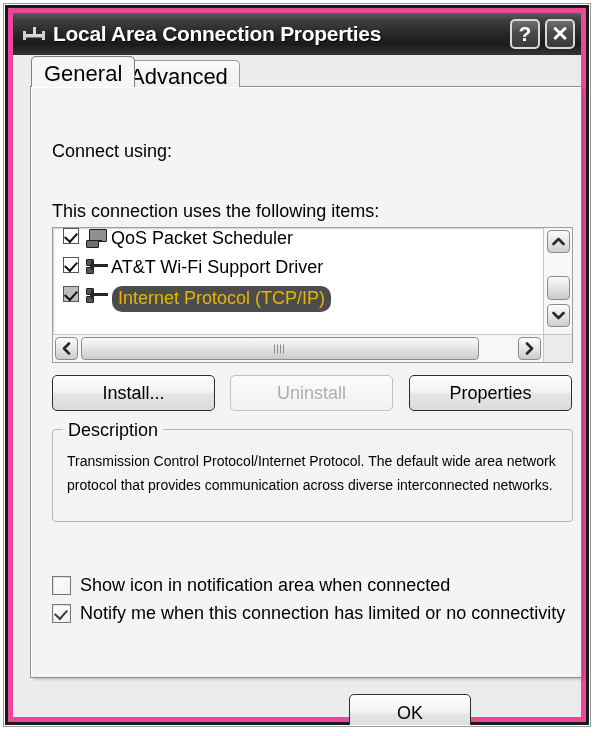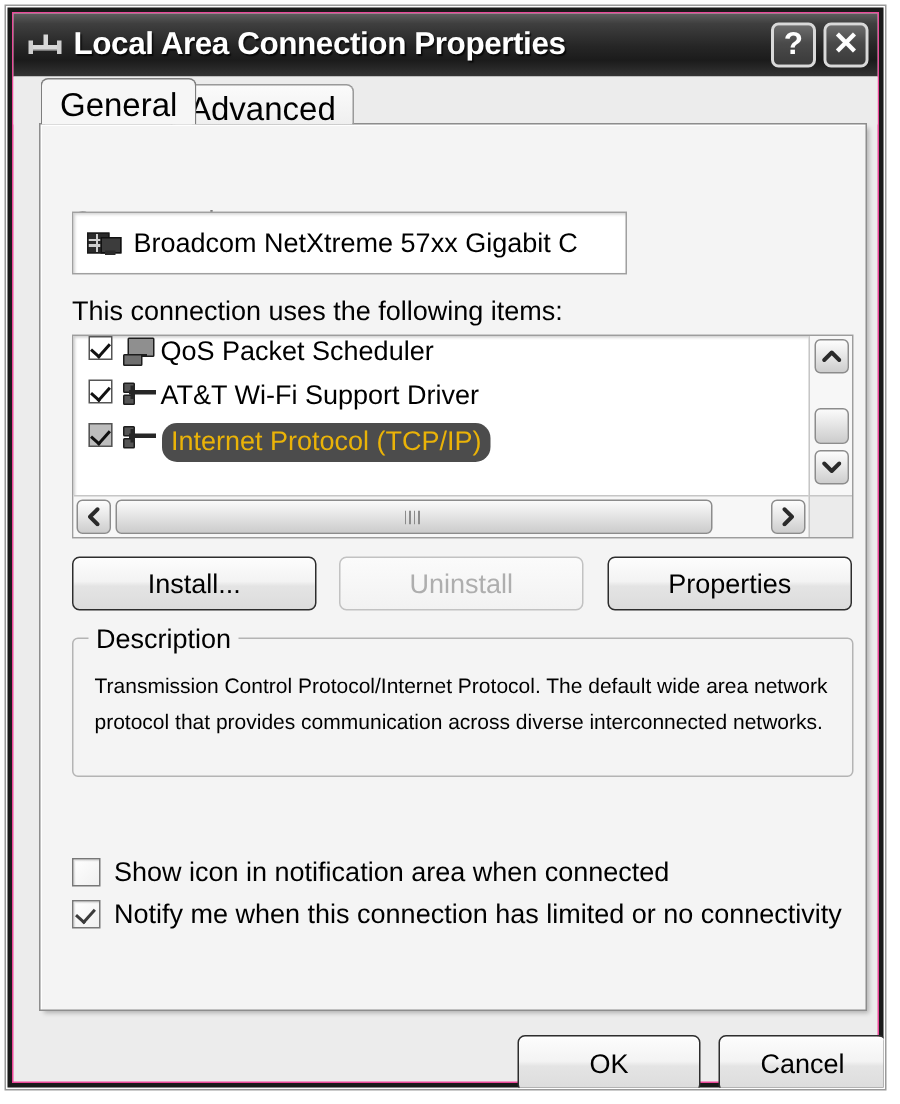--- a/index.html
+++ b/index.html
@@ -29,21 +29,21 @@
     box-shadow: 0 0 0 1px #9a9a9a;
     overflow: hidden;
   }
   .dialog-inner {
     position: absolute;
     left: 3px;
     top: 3px;
     right: 3px;
     bottom: 3px;
     background: #ececec;
-    border: 1px solid #ec4899;
+    border: 5px solid #ec4899;
     box-sizing: border-box;
   }
 
   
   .titlebar {
     position: absolute;
     left: 0; top: 0;
     width: 100%;
     height: 42px;
     background: linear-gradient(180deg, #5d5d5d 0%, #3f3f3f 16%, #262626 52%, #1b1b1b 74%, #343434 100%);
@@ -483,28 +483,20 @@
 
     <div class="tabstrip">
       <div class="tab active">General</div>
       <div class="tab inactive">Advanced</div>
     </div>
 
     <div class="tabpage">
 
       <div class="lbl connect-label">Connect using:</div>
 
-      <div class="nic-box">
-        <div class="nic-icon">
-          <div class="card"></div>
-            <div class="mon"></div>
-            <div class="base"></div>
-        </div>
-        <div class="nic-text">Broadcom NetXtreme 57xx Gigabit C</div>
-      </div>
 
 
       <div class="lbl items-label">This connection uses the following items:</div>
 
       <div class="listbox">
         <div class="list-area">
 
           <div class="list-item">
             <span class="cb checked"></span>
             <span class="ico computer">
@@ -586,16 +578,15 @@
       </div>
 
       <div class="cbrow cb-notify-conn">
         <span class="cb2 checked"></span>
         <span>Notify me when this connection has limited or no connectivity</span>
       </div>
 
     </div>
 
     <button class="btn btn-ok">OK</button>
-    <button class="btn btn-cancel">Cancel</button>
 
   </div>
 </div>
 
 </body></html>

